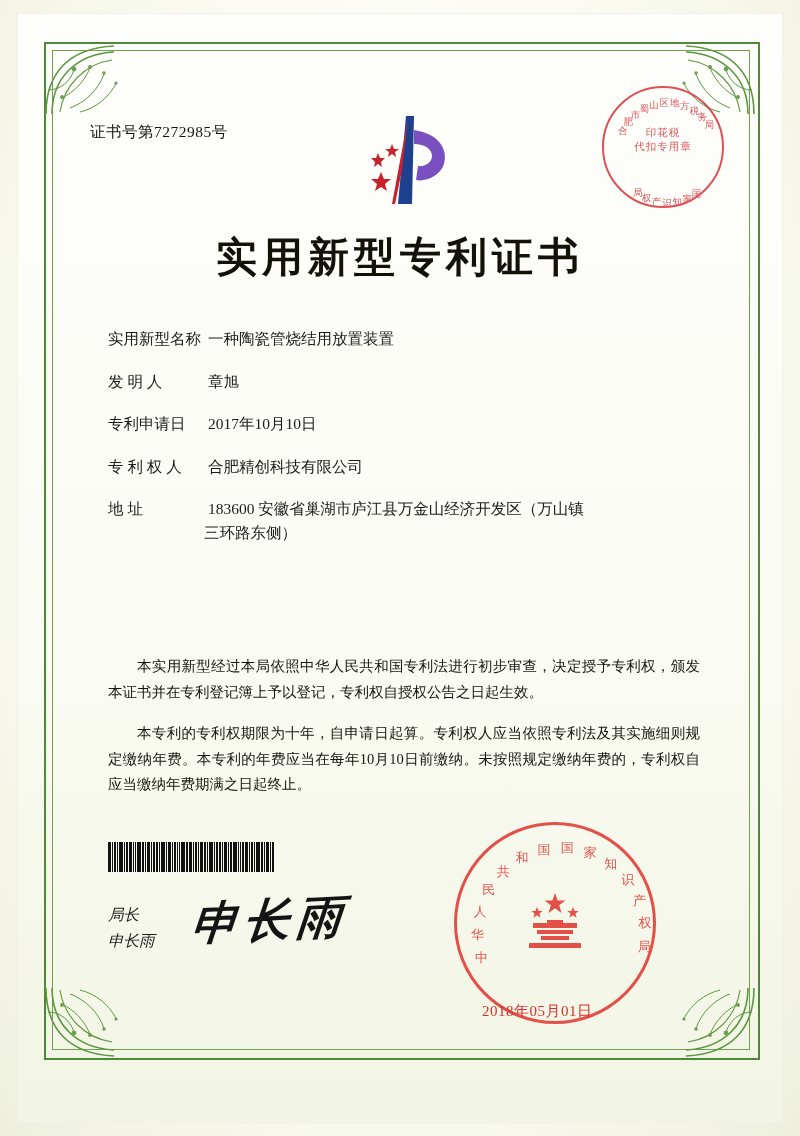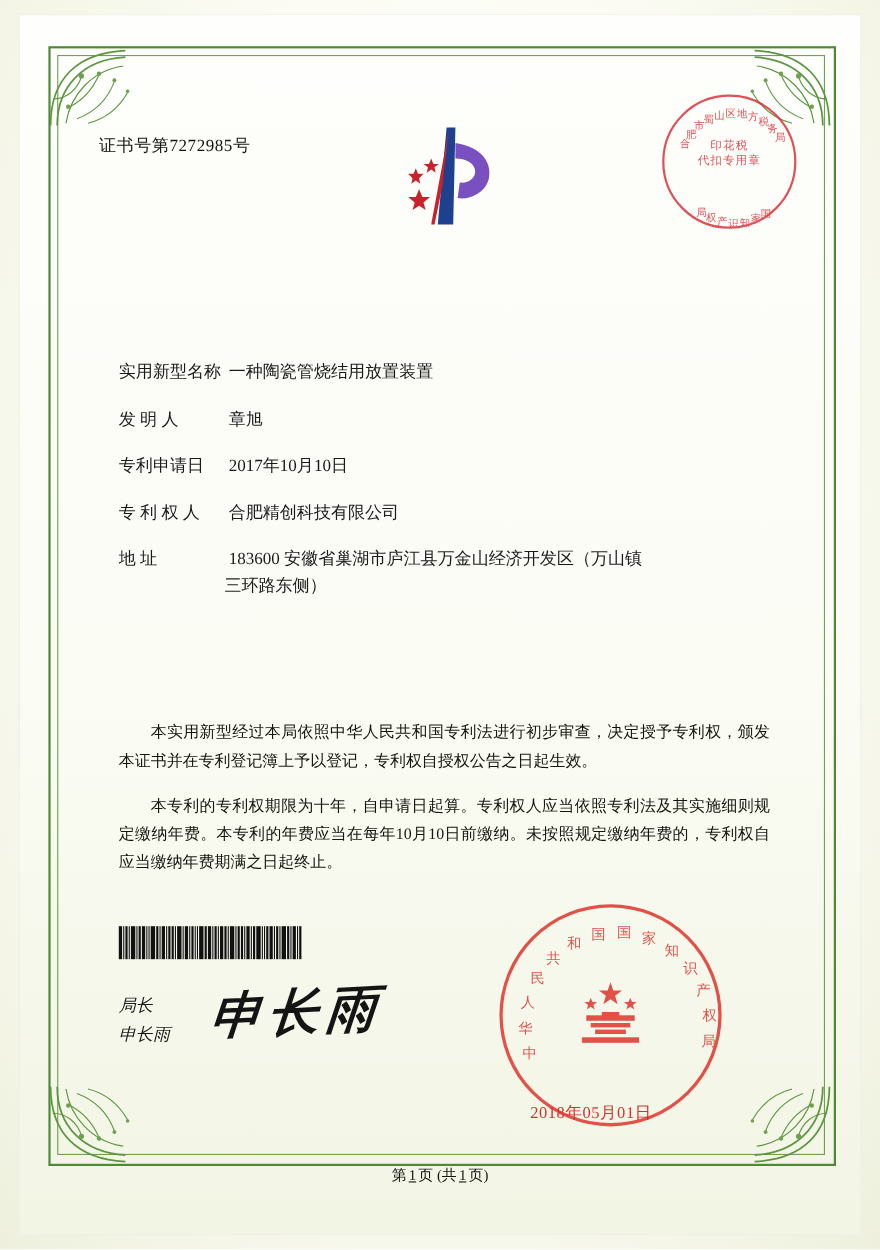--- a/index.html
+++ b/index.html
@@ -391,20 +391,21 @@
         <span class="arc-char" style="transform: rotate(145deg) translate(0,-50px) rotate(-145deg);">国</span>
         <span class="arc-char" style="transform: rotate(157deg) translate(0,-50px) rotate(-157deg);">家</span>
         <span class="arc-char" style="transform: rotate(169deg) translate(0,-50px) rotate(-169deg);">知</span>
         <span class="arc-char" style="transform: rotate(181deg) translate(0,-50px) rotate(-181deg);">识</span>
         <span class="arc-char" style="transform: rotate(193deg) translate(0,-50px) rotate(-193deg);">产</span>
         <span class="arc-char" style="transform: rotate(205deg) translate(0,-50px) rotate(-205deg);">权</span>
         <span class="arc-char" style="transform: rotate(217deg) translate(0,-50px) rotate(-217deg);">局</span>
       </div>
     </div>
 
+    <div class="doc-title">实用新型专利证书</div>
 
     <div class="fields">
 
       <div class="field-row">
         <span class="field-label">实用新型名称</span>
         <span class="field-value">一种陶瓷管烧结用放置装置</span>
       </div>
 
       <div class="field-row">
         <span class="field-label">发 明 人</span>
@@ -475,18 +476,15 @@
             <rect x="22" y="49" width="28" height="4"></rect>
             <rect x="10" y="56" width="52" height="5"></rect>
             <rect x="28" y="33" width="16" height="4"></rect>
           </g>
         </svg>
       </div>
     </div>
 
     <div class="seal-date">2018年05月01日</div>
 
-    <div class="page-footer">
-      <span>第</span><span class="num">1</span><span>页 (共</span><span class="num">1</span><span>页)</span>
-    </div>
 
   </div>
 </div>
 
 </body></html>

